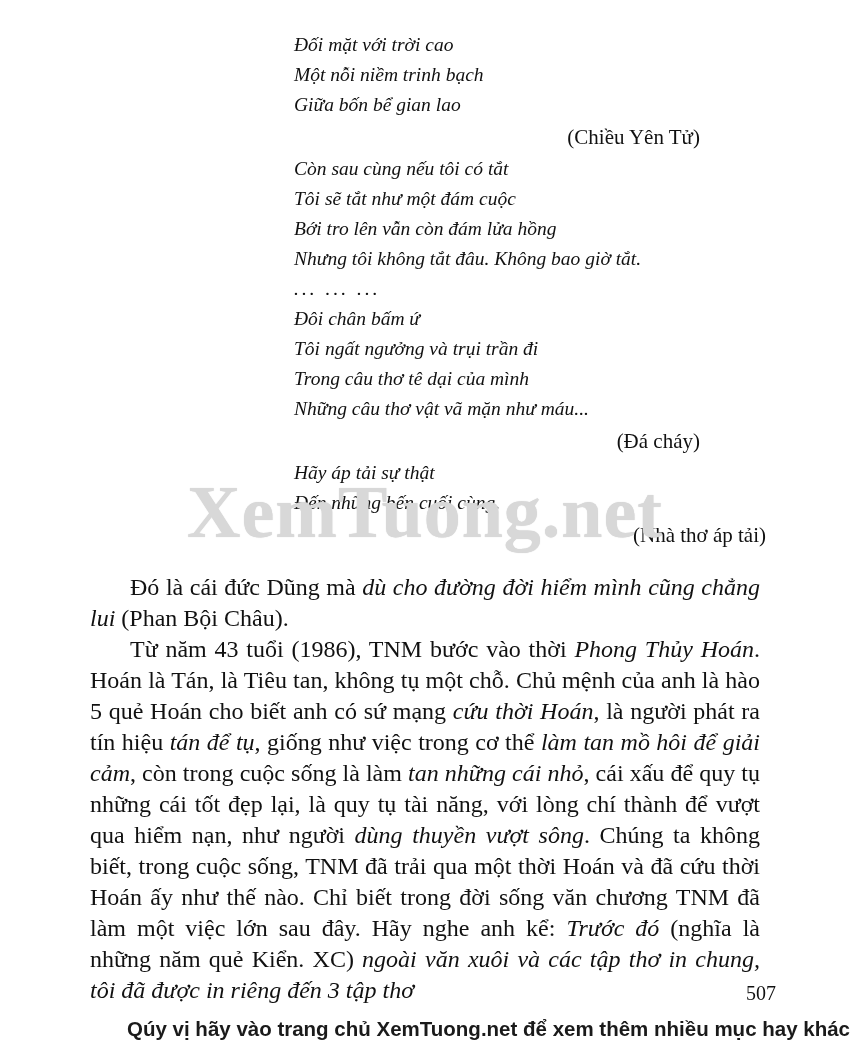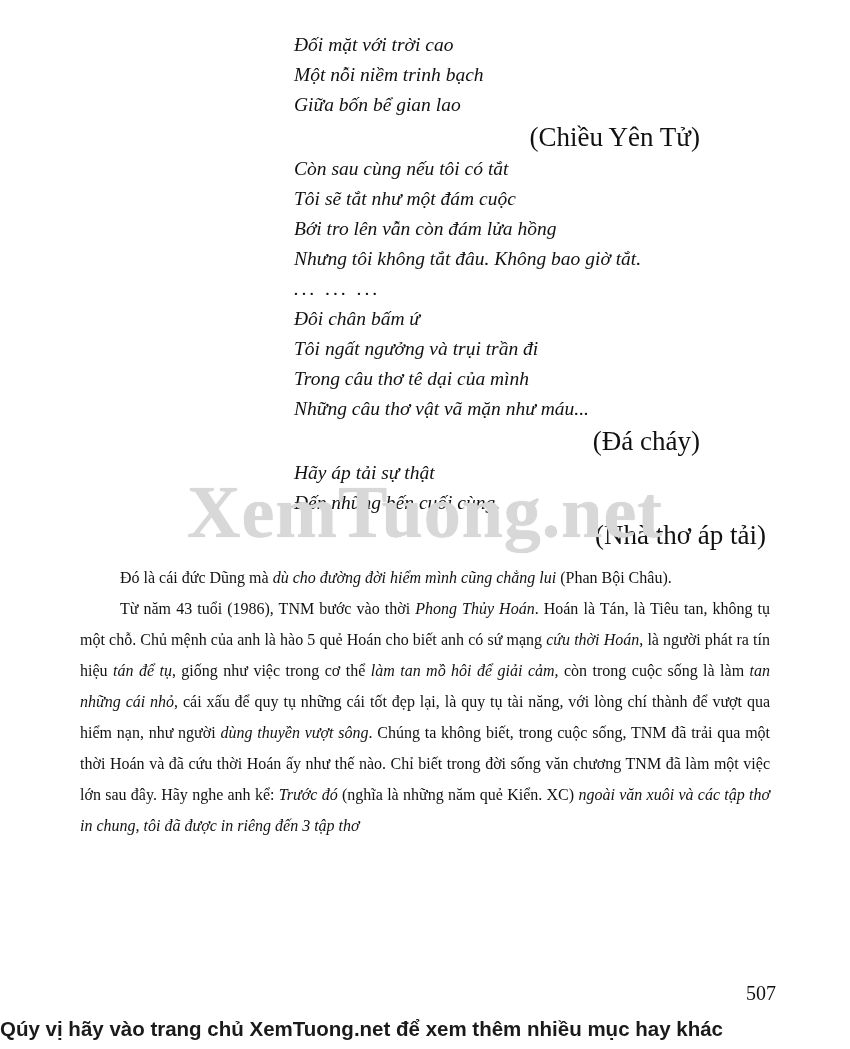--- a/index.html
+++ b/index.html
@@ -57,39 +57,39 @@
     white-space: pre;
   }
   .poem .dots {
     letter-spacing: 3px;
   }
 
   .attrib {
     position: relative;
     z-index: 2;
     font-style: normal;
-    font-size: 27px;
+    font-size: 21px;
     line-height: 30px;
     text-align: right;
     padding-right: 78px;
     margin: 2px 0 2px 0;
   }
   .attrib.wide {
     padding-right: 12px;
   }
 
   
   .prose {
     position: relative;
     z-index: 2;
-    font-size: 16px;
+    font-size: 24px;
     line-height: 31px;
     text-align: justify;
     text-justify: inter-word;
-    margin: 8px;
+    margin: 18px;
   }
   .prose p {
     margin: 0;
     text-indent: 40px;
   }
   .prose .it {
     font-style: italic;
   }
   .gap-xs { height: 2px; }
 
@@ -100,21 +100,21 @@
     bottom: 44px;
     font-size: 20px;
     font-family: "Liberation Serif", serif;
     z-index: 3;
   }
   .footer-bar {
     position: absolute;
     left: 0;
     right: 0;
     bottom: 8px;
-    text-align: left;
+    text-align: right;
     font-family: "Liberation Sans", sans-serif;
     font-size: 20.5px;
     font-weight: bold;
     color: #1a1a1a;
     z-index: 6;
   }
 </style>
 </head>
 <body>
 

